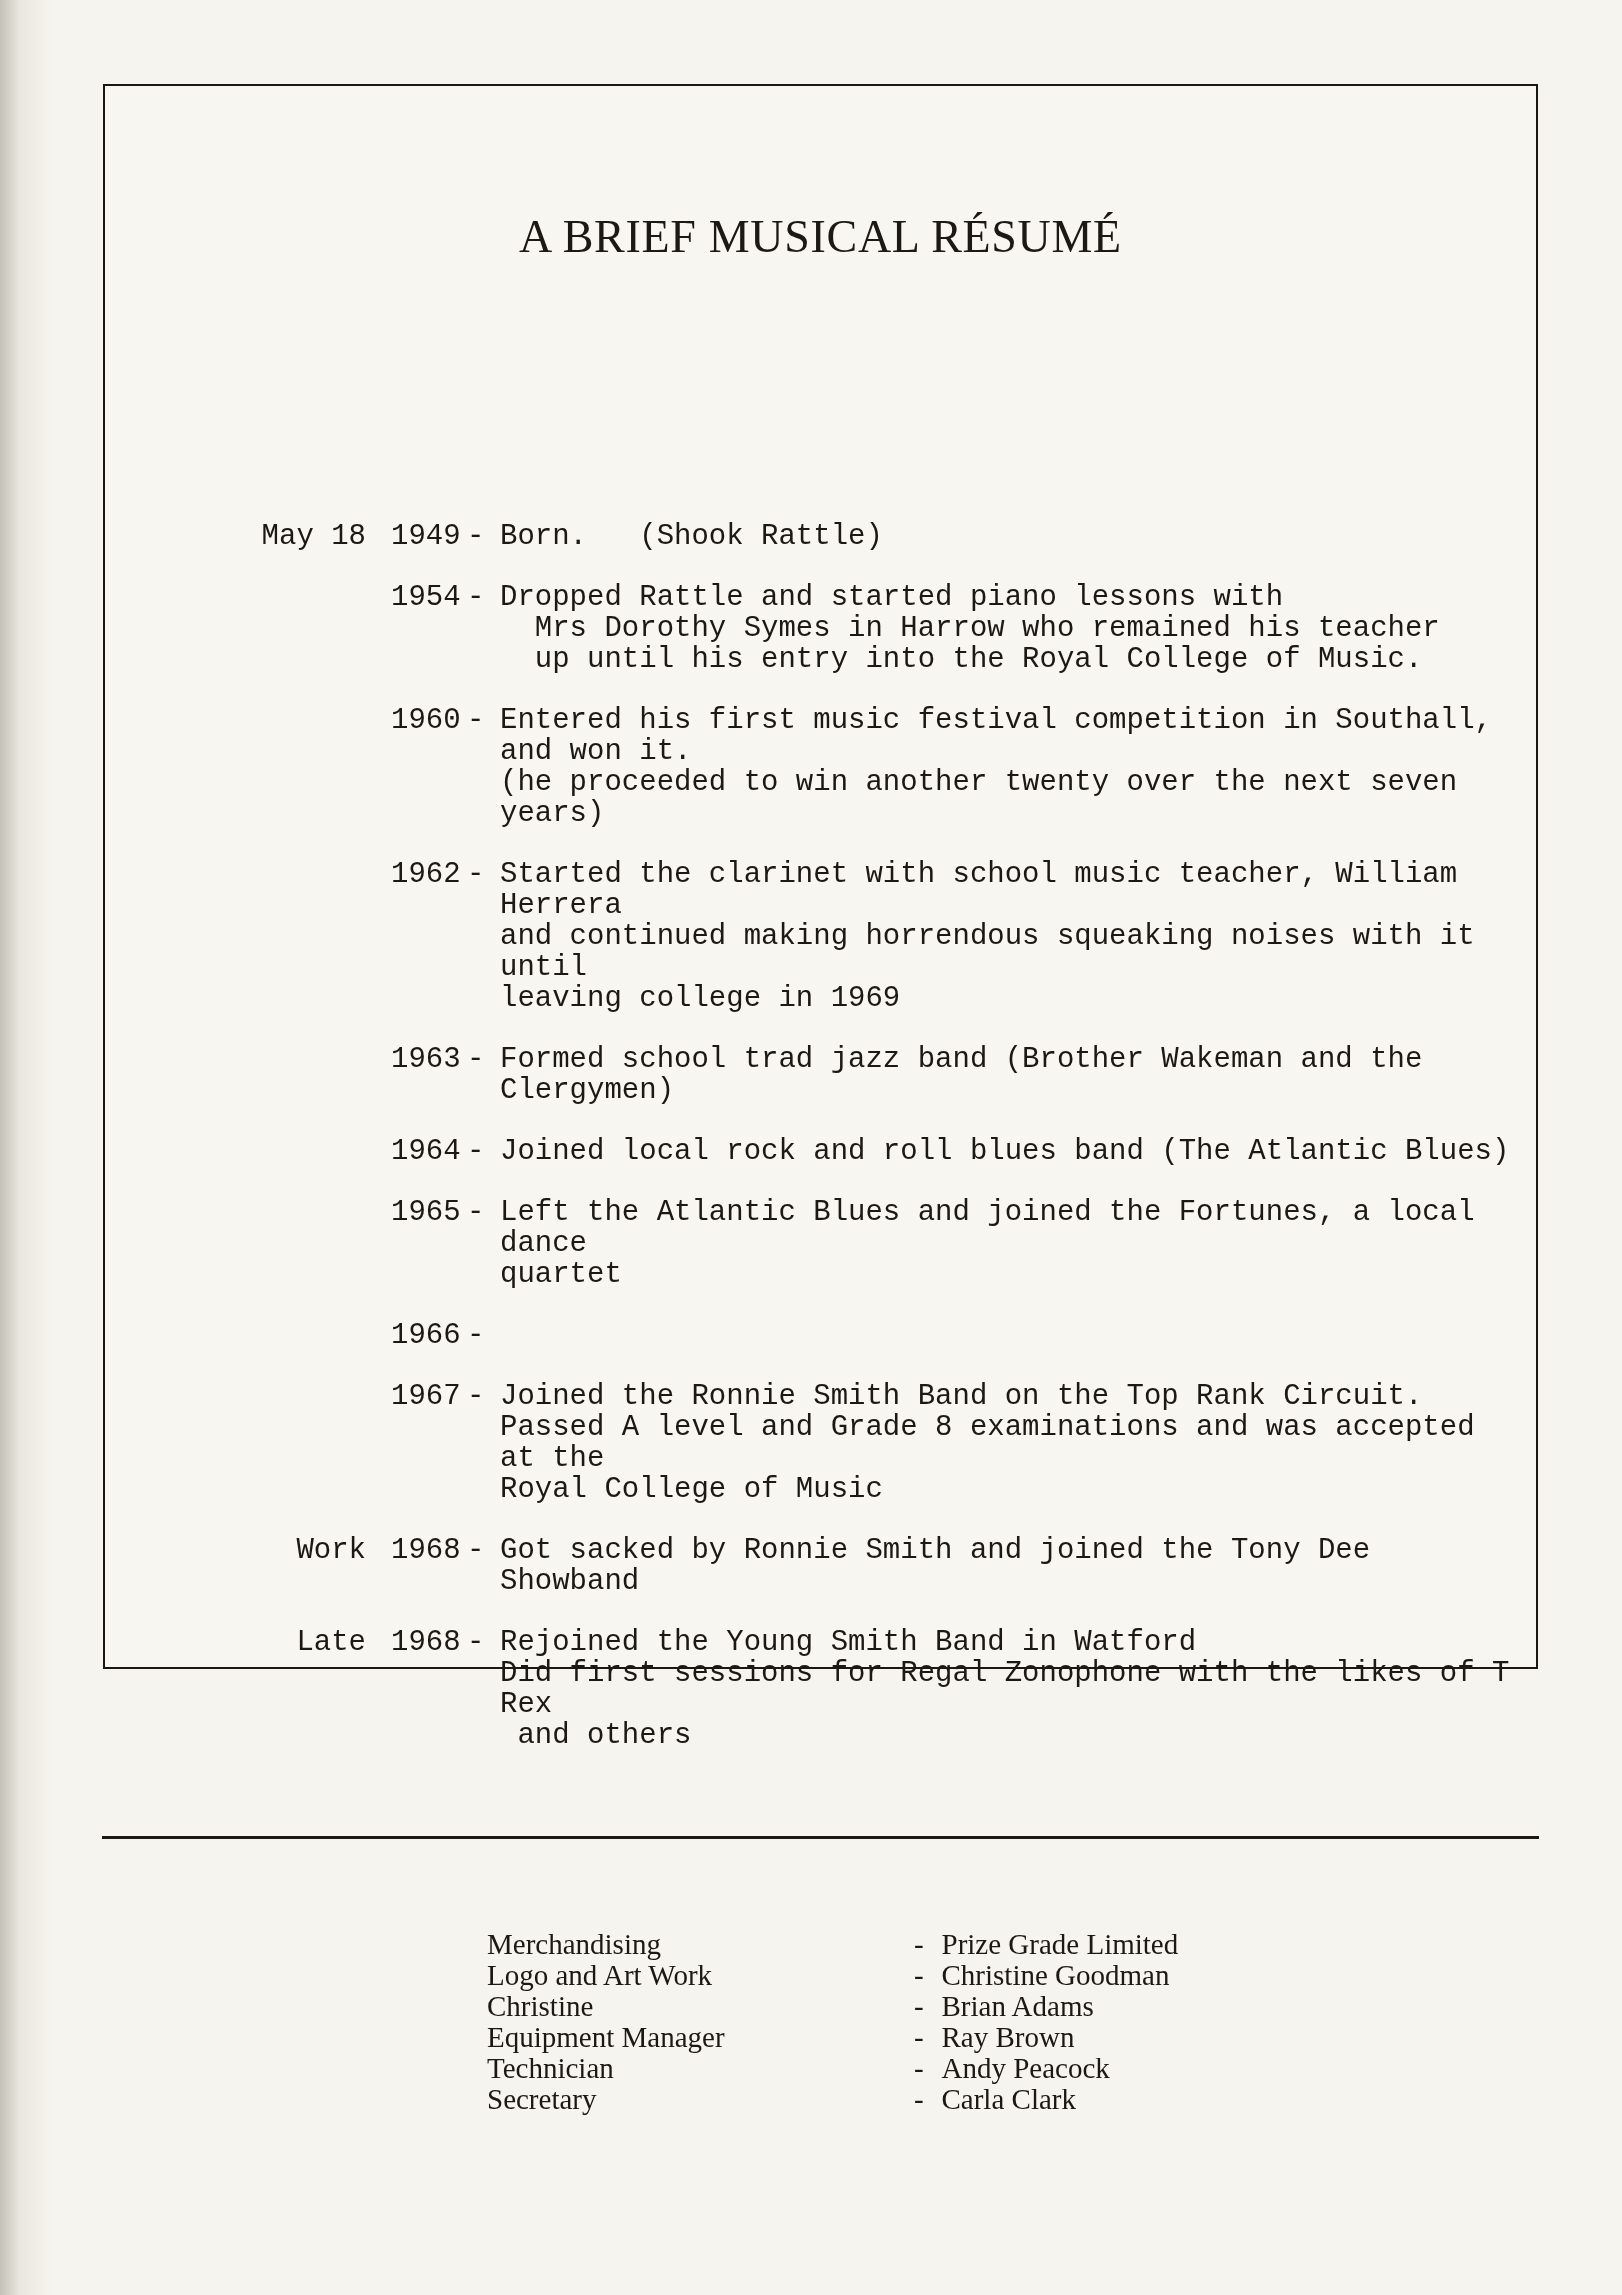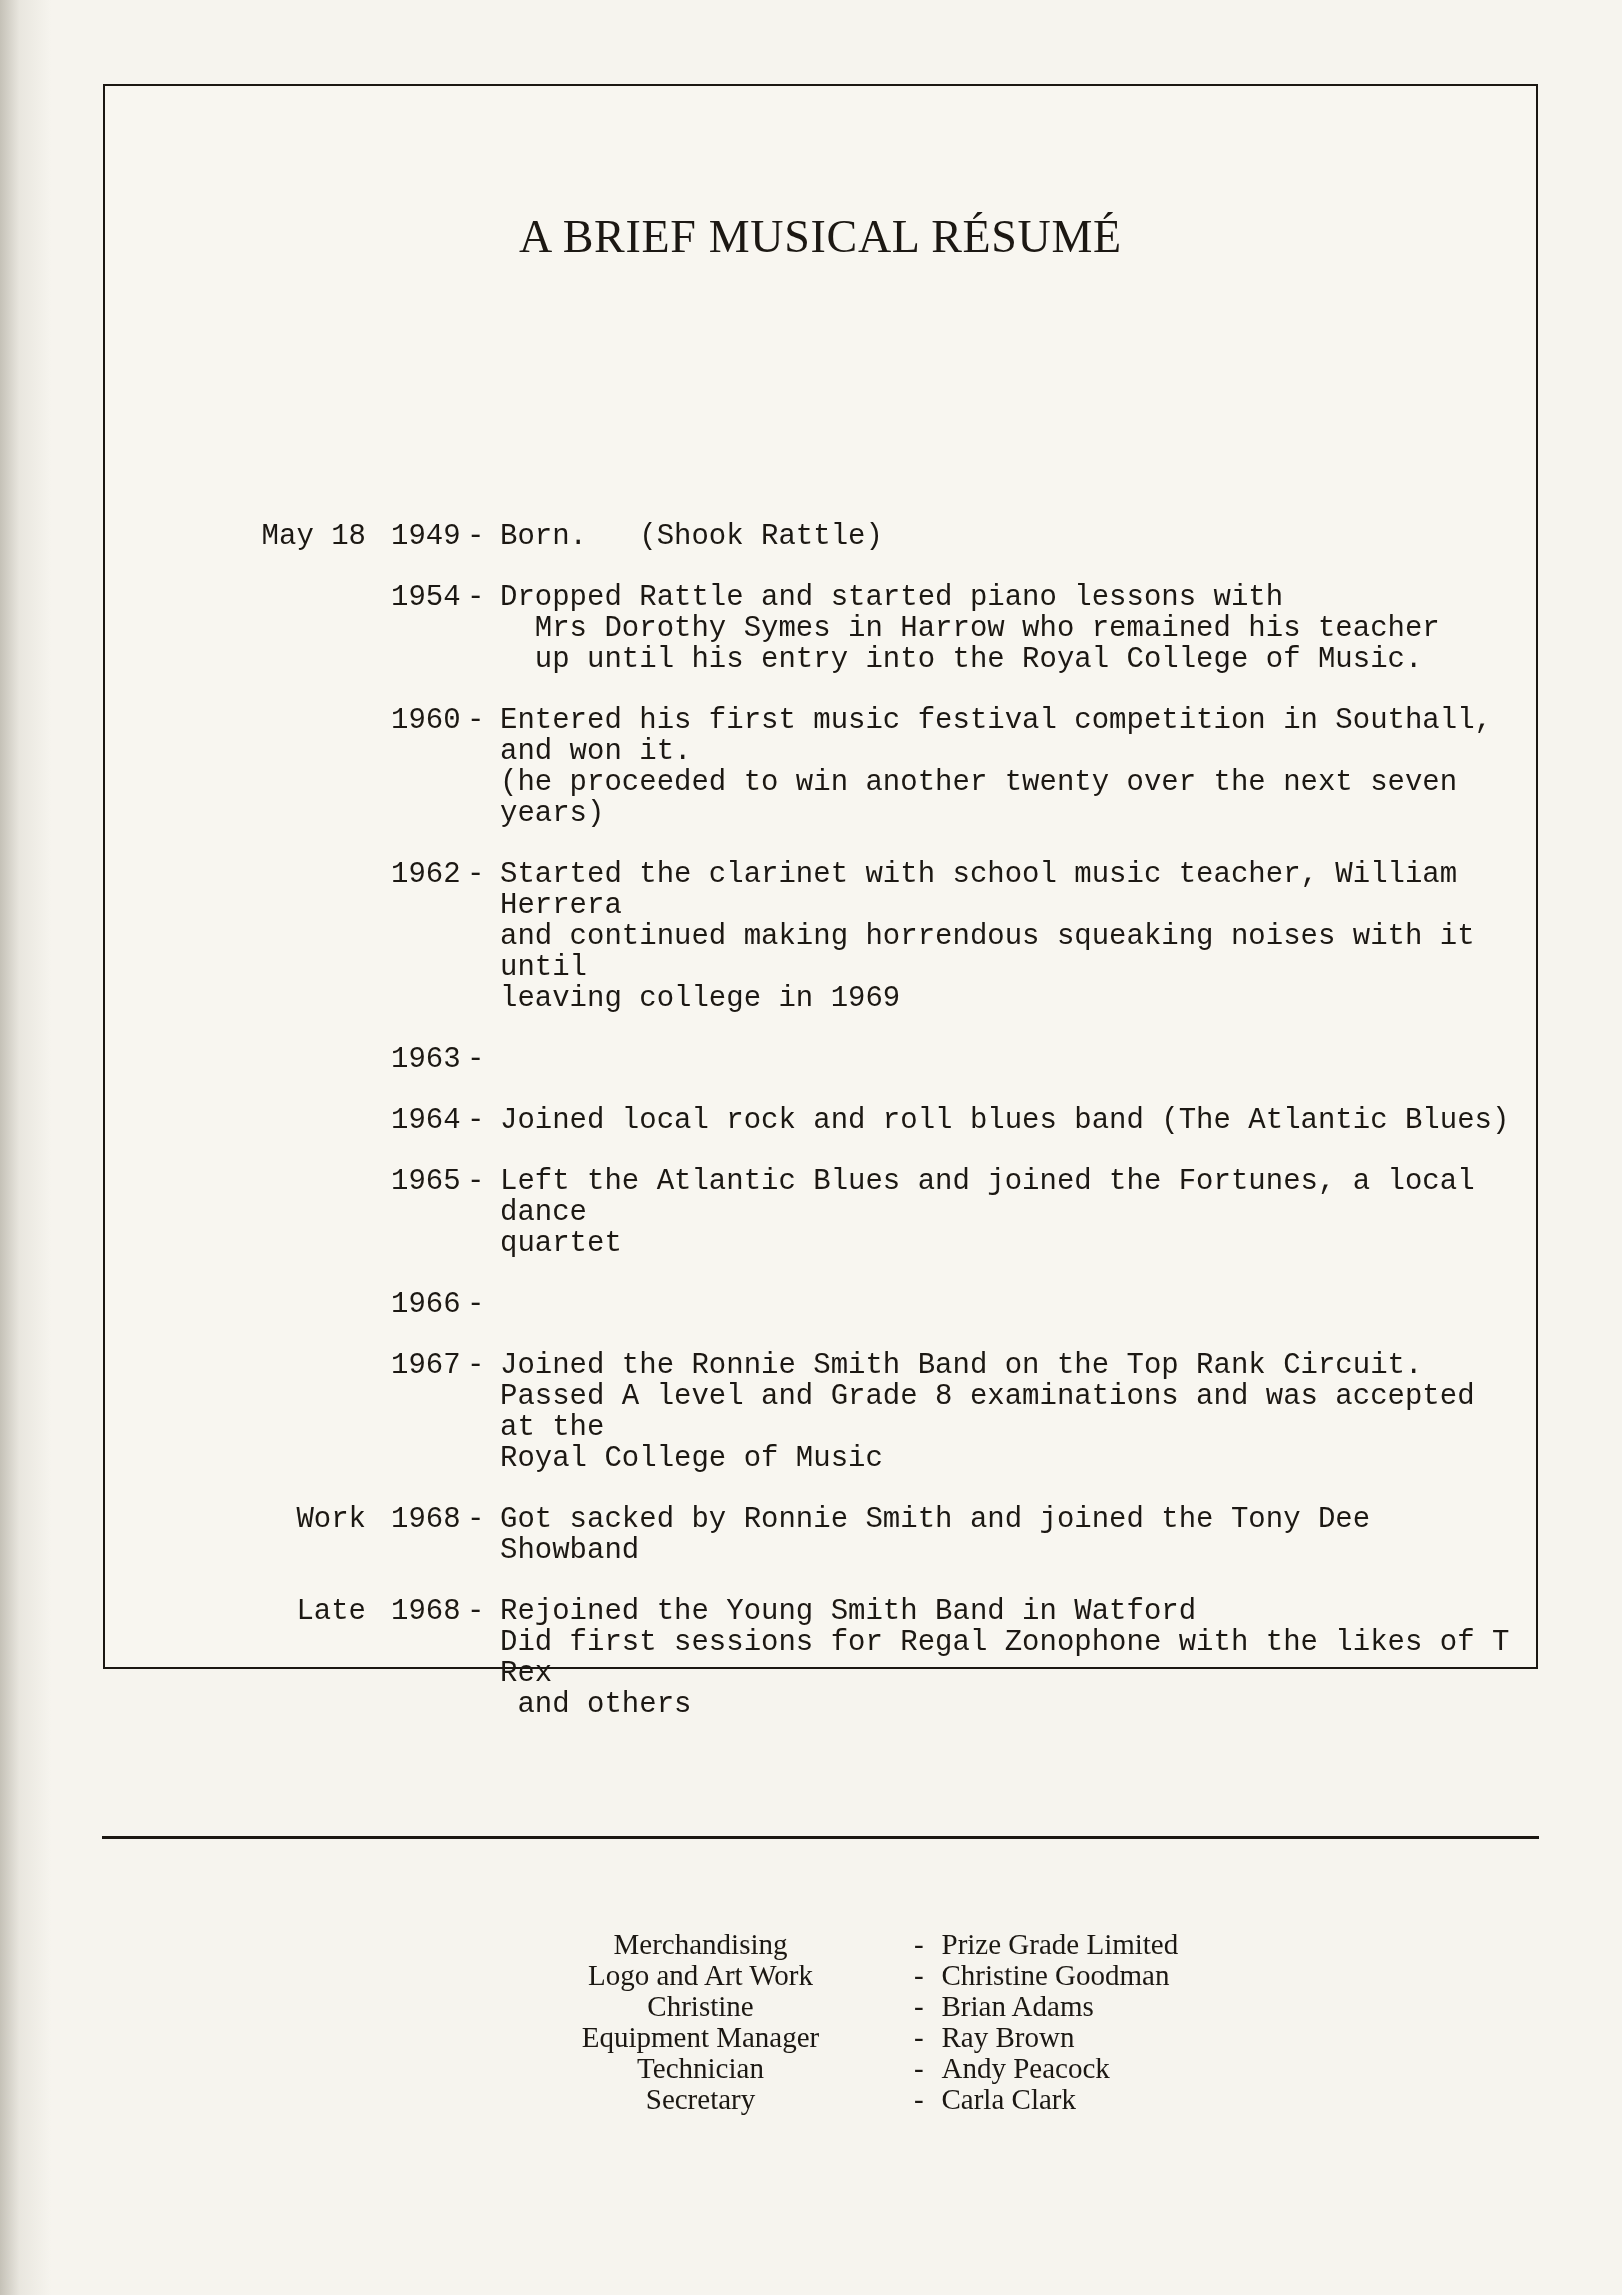--- a/index.html
+++ b/index.html
@@ -86,21 +86,21 @@
     position: absolute;
     left: 382px;
     top: 1843px;
   }
   .credit-row {
     display: grid;
     grid-template-columns: 427px 27.5px 1fr;
     font-size: 29px;
     line-height: 31px;
   }
-  .credit-label { text-align: center; }
+  .credit-label { text-align: left; }
   .credit-dash { text-align: left; }
   .credit-value { text-align: left; white-space: nowrap; }
 </style>
 </head>
 <body>
 
 <div class="page-root">
   <div class="edge-shadow"></div>
 
   <div class="frame">
@@ -139,20 +139,22 @@
           <div class="dash">-</div>
           <div class="text">Started the clarinet with school music teacher, William Herrera
 and continued making horrendous squeaking noises with it until
 leaving college in 1969</div>
         </div>
 
         <div class="entry">
           <div class="prefix"></div>
           <div class="year">1963</div>
           <div class="dash">-</div>
+          <div class="text">Formed school trad jazz band (Brother Wakeman and the
+Clergymen)</div>
         </div>
 
         <div class="entry">
           <div class="prefix"></div>
           <div class="year">1964</div>
           <div class="dash">-</div>
           <div class="text">Joined local rock and roll blues band (The Atlantic Blues)</div>
         </div>
 
         <div class="entry">

